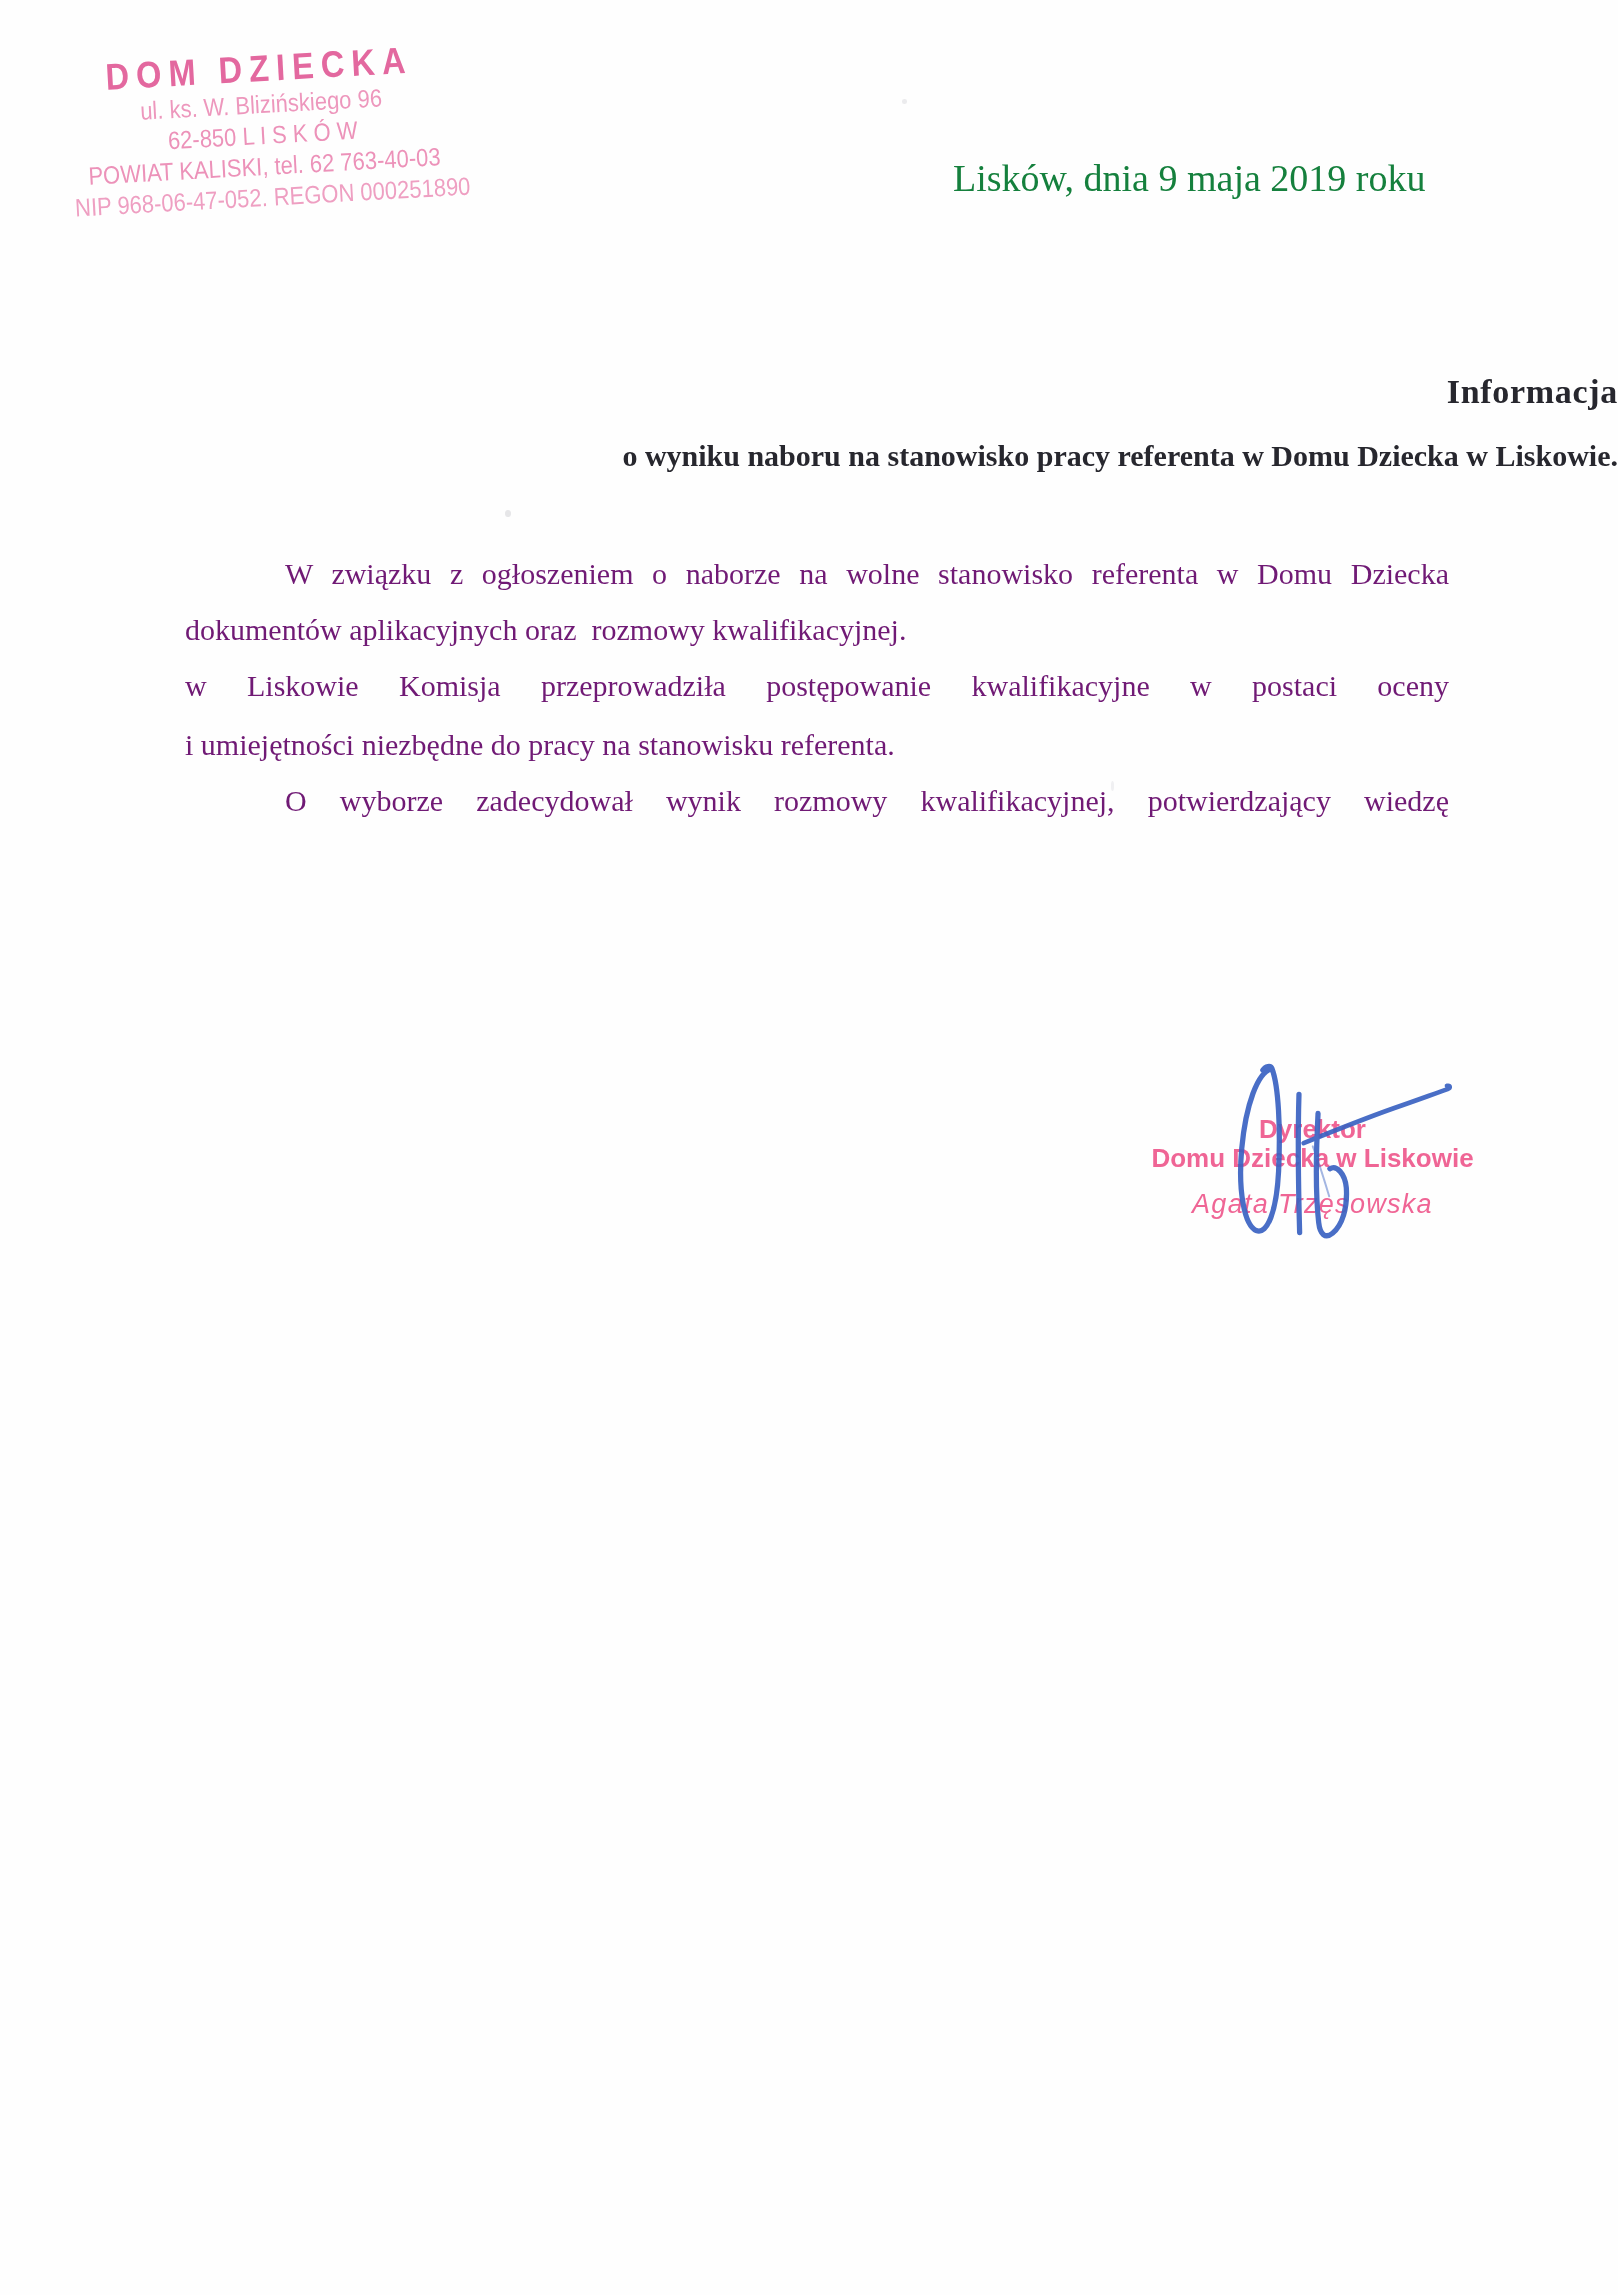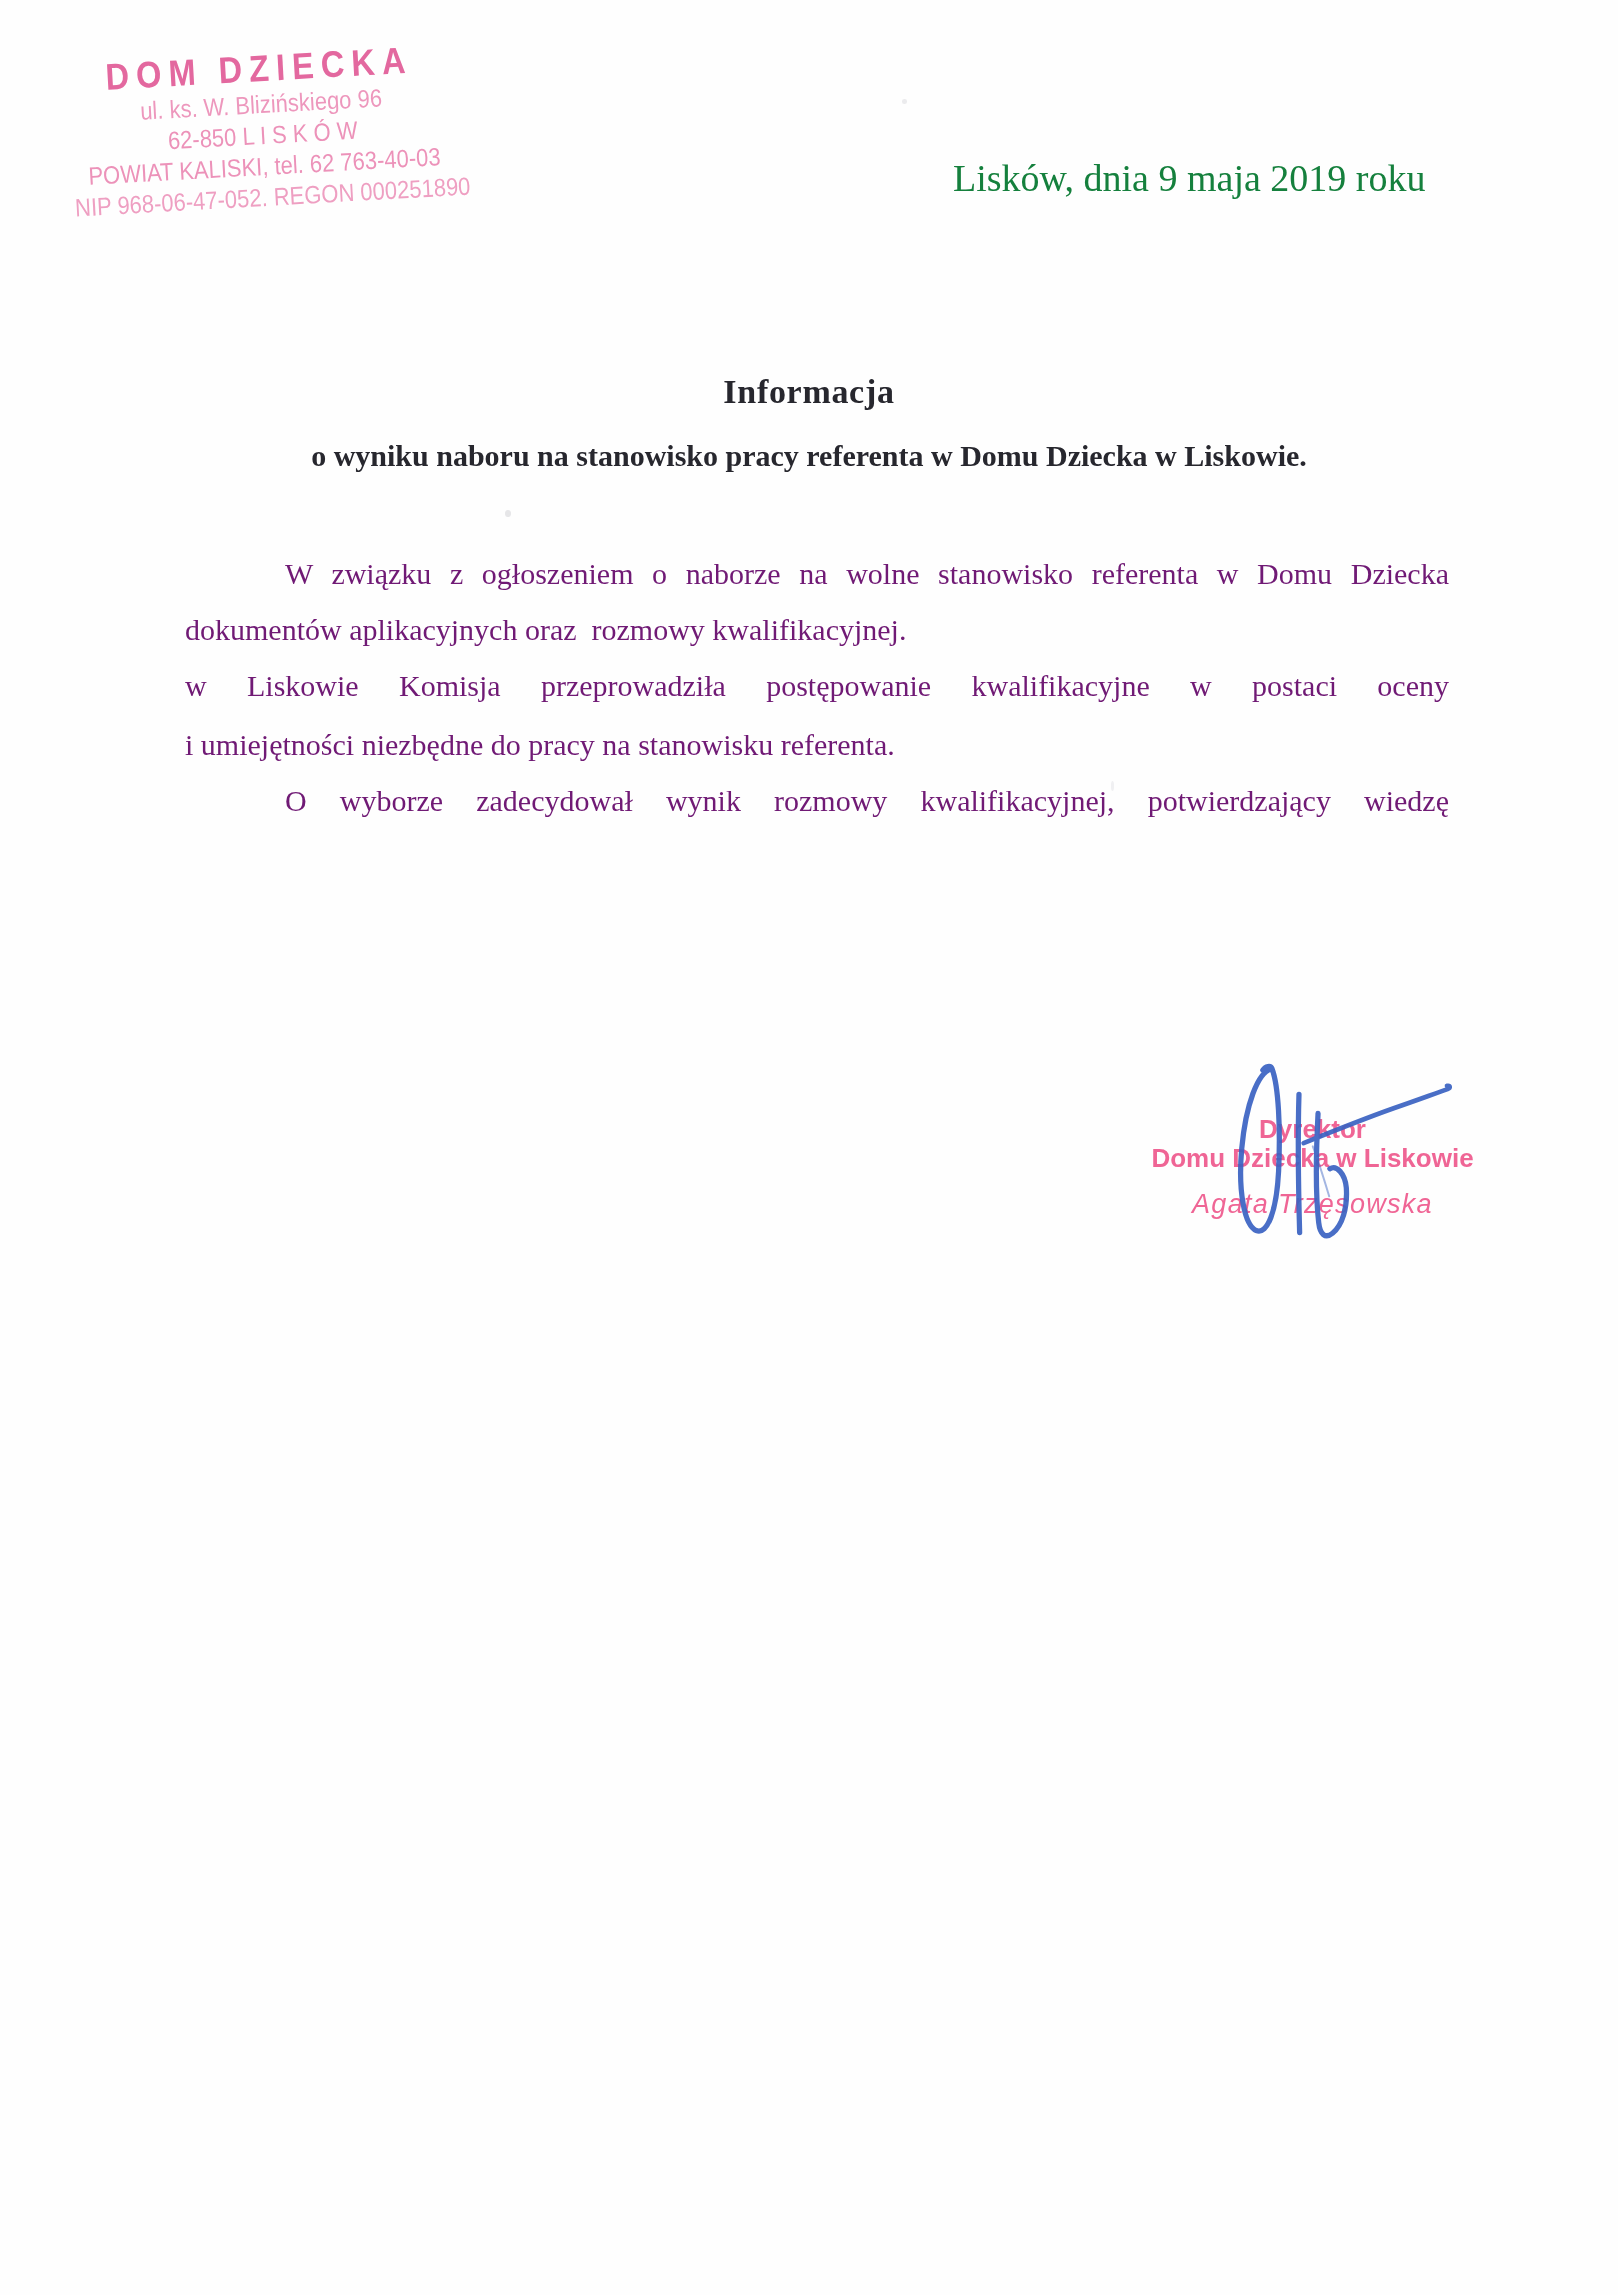--- a/index.html
+++ b/index.html
@@ -58,32 +58,32 @@
     color: #15803d;
     white-space: nowrap;
   }
 
   
   .doc-title {
     position: absolute;
     left: 0;
     top: 373px;
     width: 1618px;
-    text-align: center;
+    text-align: right;
     font-size: 34px;
     font-weight: bold;
     color: #27272e;
     letter-spacing: 0.7px;
   }
   .doc-subtitle {
     position: absolute;
     left: 0;
     top: 439px;
     width: 1618px;
-    text-align: center;
+    text-align: right;
     font-size: 30px;
     font-weight: bold;
     color: #27272e;
   }
 
   
   .body-text {
     position: absolute;
     left: 185px;
     top: 546px;

